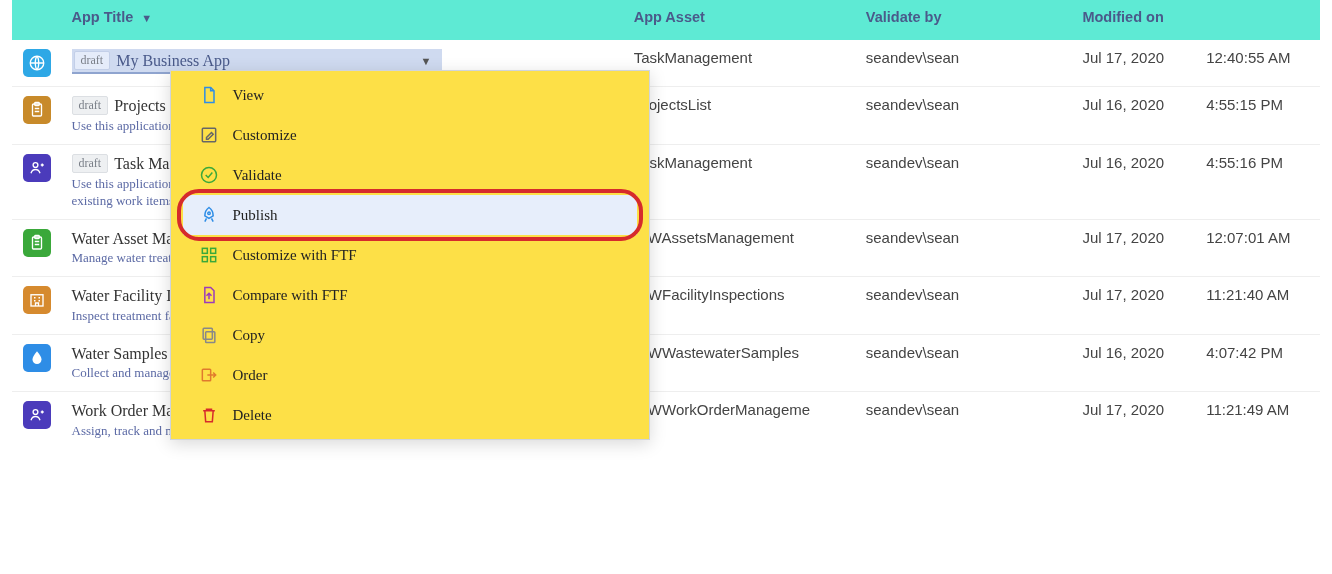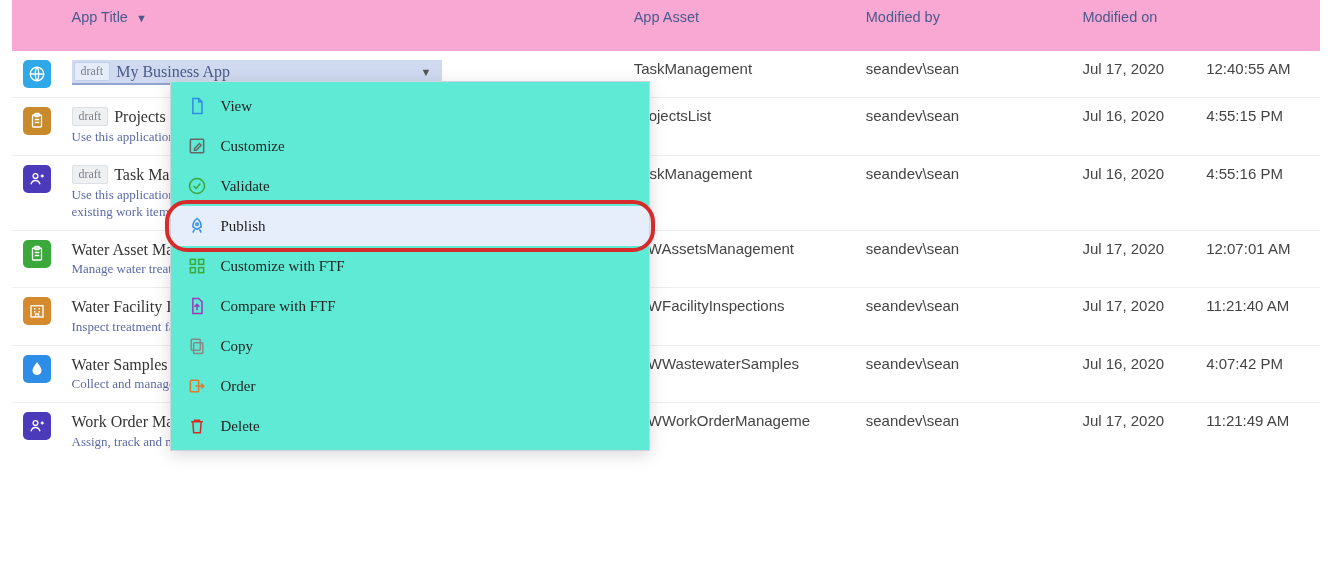--- a/index.html
+++ b/index.html
@@ -7,25 +7,25 @@
     margin: 0;
     font-family: -apple-system, BlinkMacSystemFont, "Segoe UI", Arial, sans-serif;
     font-size: 14px;
     color: #333;
     background: #fff;
     width: 1332px;
   }
   .container { padding: 0 12px 20px 12px; }
   .app-table { width: 100%; border-collapse: collapse; }
   .app-table thead th {
-    background: #f9a8d4;
+    background: #5eead4;
     text-align: left;
-    font-weight: 400;
+    font-weight: 700;
     color: #4a5a8a;
-    padding: 9px 10px 26px 10px;
+    padding: 9px 10px 15px 10px;
     font-size: 14.5px;
   }
   .app-table thead th.icon-col { width: 46px; }
   .col-title { width: 545px; }
   .col-appname { width: 225px; }
   .col-modby { width: 210px; }
   .col-moddate { width: 120px; }
   .col-modtime { width: 120px; }
   .sort-arrow { margin-left: 4px; font-size: 11px; }
   .app-row td {
@@ -81,25 +81,25 @@
   }
   .selected-title .inner { display:flex; align-items:center; }
   .selected-title .draft-badge { background: #e5ecfa; border-color:#c3cfe8; }
   .selected-title .app-title { color:#4a5a8a; }
   .chevron { color:#555; font-size:11px; padding-right:4px; }
   .dropdown {
     position: absolute;
     top: 30px;
     left: 108px;
     width: 480px;
-    background: #5eead4;
+    background: #fde047;
     border: 1px solid #d0d4da;
     box-shadow: 0 4px 16px rgba(0,0,0,0.15);
     z-index: 100;
-    padding: 4px 0;
+    padding: 4px 12px;
   }
   .dropdown-item {
     display: flex;
     align-items: center;
     padding: 10px 16px;
     font-size: 15px;
     color: #222;
     cursor: pointer;
     position: relative;
   }
@@ -131,21 +131,21 @@
 <div class="container">
   <table class="app-table">
     <thead>
       <tr>
         <th class="icon-col"></th>
         <th class="col-title">
           <span>App Title</span>
           <span class="sort-arrow">▼</span>
         </th>
         <th class="col-appname">App Asset</th>
-        <th class="col-modby">Modified by</th>
+        <th class="col-modby">Validate by</th>
         <th class="col-moddate">Modified on</th>
         <th class="col-modtime"></th>
       </tr>
     </thead>
     <tbody id="rows">
         <tr class="app-row">
           <td class="icon-cell"><div class="icon-box" style="background: rgb(46, 168, 230);">
               <svg viewBox="0 0 24 24" fill="none" stroke="currentColor" stroke-width="1.8">
                 <circle cx="12" cy="12" r="9"></circle>
                 <path d="M3 12h18M12 3c3 3 3 15 0 18M12 3c-3 3-3 15 0 18"></path>

